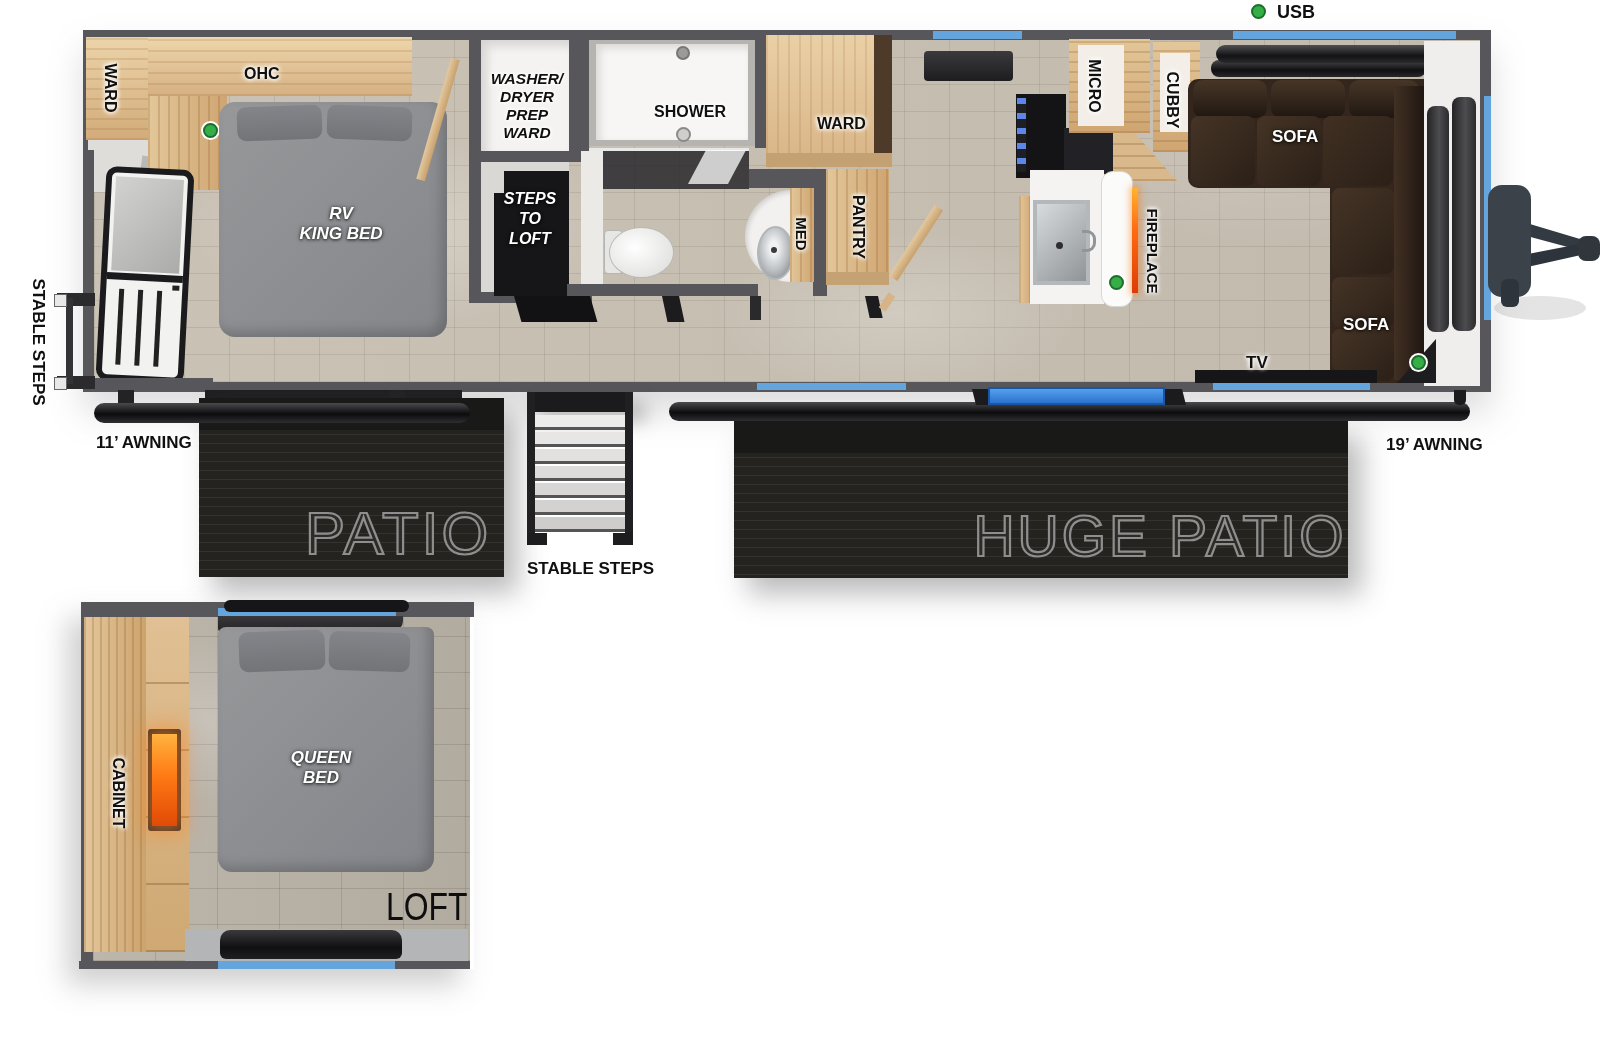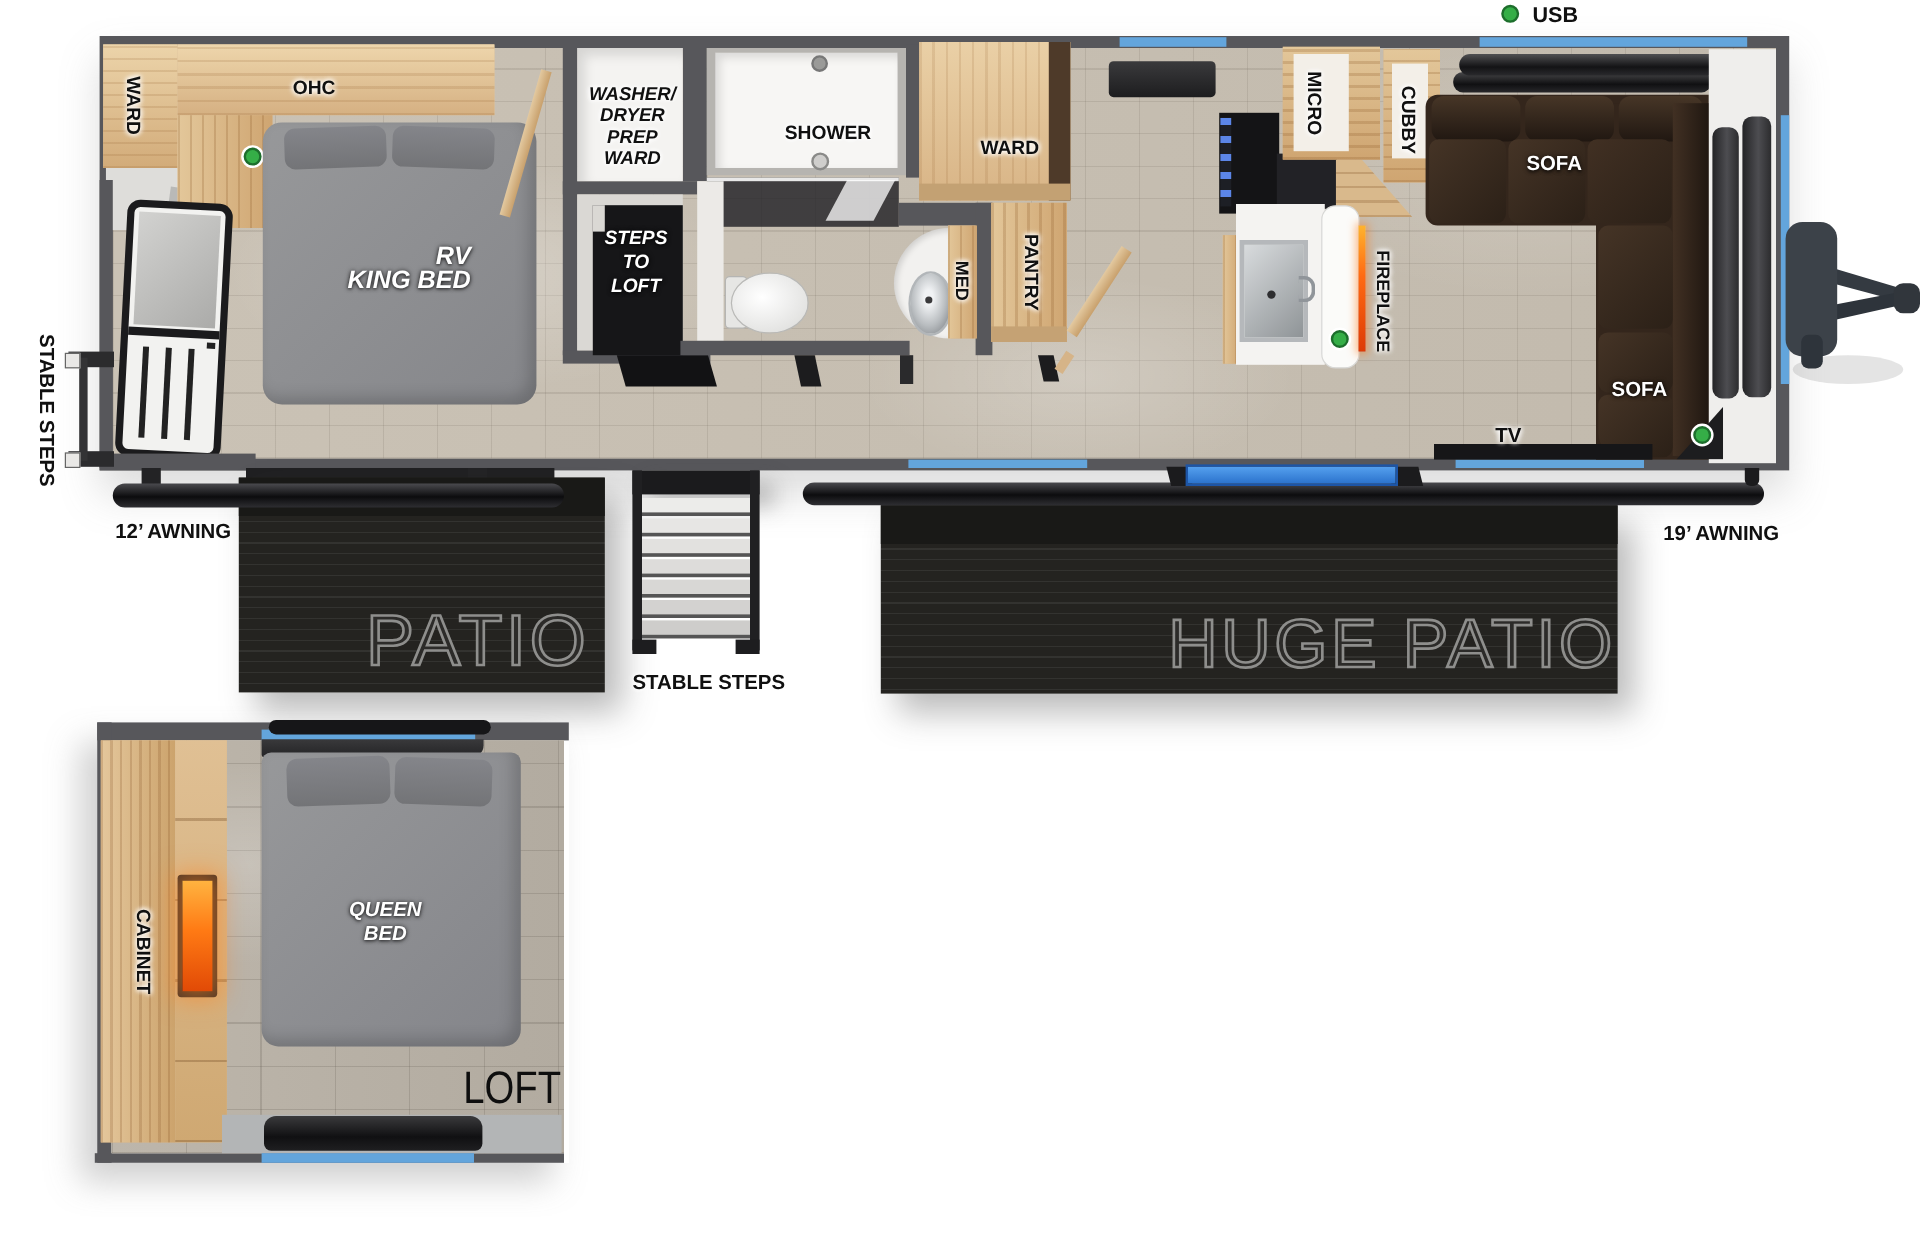--- a/index.html
+++ b/index.html
@@ -56,21 +56,21 @@
 <div class="abs" style="left:88px;top:140px;width:80px;height:52px;background:#deddda;clip-path:polygon(0 0,75% 0,100% 100%,0 100%);"></div>
 <div class="abs" style="left:140px;top:158px;width:38px;height:32px;background:#b9b9b7;transform:rotate(8deg);"></div>
 <div class="abs" style="left:148px;top:37px;width:264px;height:59px;background-color:#e2c298;background-image:repeating-linear-gradient(0deg, rgba(150,100,50,0.18) 0 2px, transparent 2px 11px),linear-gradient(180deg,#eed6ac,#d5b082);"></div>
 <div class="lbl" style="left:244px;top:65px;font-size:16px;text-align:center;">OHC</div>
 <div class="abs woodv" style="left:148px;top:96px;width:79px;height:94px;"></div>
 <div class="gdot" style="left:203px;top:123px;"></div>
 
 <div class="abs" style="left:219px;top:102px;width:228px;height:235px;background:linear-gradient(135deg,#97989a,#85868a);border-radius:16px;box-shadow:inset -6px -6px 12px rgba(0,0,0,0.18);"></div>
 <div class="abs" style="left:237px;top:106px;width:85px;height:34px;background:linear-gradient(180deg,#84858a,#737477);border-radius:9px;transform:rotate(-2deg);"></div>
 <div class="abs" style="left:327px;top:106px;width:85px;height:34px;background:linear-gradient(180deg,#84858a,#737477);border-radius:9px;transform:rotate(2deg);"></div>
-<div class="lblw ctr" style="left:341px;top:224px;font-size:21px;line-height:20px;text-align:right;">RV<br>KING BED</div>
+<div class="lblw ctr" style="left:341px;top:224px;font-size:17px;line-height:20px;">RV<br>KING BED</div>
 
 <div class="abs" style="left:375px;top:115px;width:126px;height:9px;background:linear-gradient(0deg,#c8a06c,#e3c9a0);transform:rotate(-74deg);"></div>
 
 <div class="abs" style="left:101px;top:168px;width:88px;height:214px;background:#f2f2f0;border:6px solid #1b1b1d;border-radius:11px;transform:rotate(3deg);box-sizing:border-box;">
   <div style="position:absolute;left:4px;top:4px;right:4px;height:94px;background:linear-gradient(135deg,#d2d2d0,#ababa9);"></div>
   <div style="position:absolute;left:0px;top:100px;right:0px;height:7px;background:#1b1b1d;"></div>
   <div style="position:absolute;left:13px;top:116px;width:5px;height:76px;background:#222;"></div>
   <div style="position:absolute;left:32px;top:116px;width:5px;height:76px;background:#222;"></div>
   <div style="position:absolute;left:51px;top:116px;width:5px;height:76px;background:#222;"></div>
   <div style="position:absolute;left:66px;top:110px;right:3px;height:5px;background:#222;"></div>
@@ -197,21 +197,21 @@
 <div class="lbl" style="left:1277px;top:2px;font-size:18px;">USB</div>
 
 <div class="abs" style="left:205px;top:390px;width:257px;height:9px;background:#202022;"></div>
 <div class="abs" style="left:118px;top:390px;width:16px;height:15px;background:#232325;"></div>
 <div class="abs" style="left:390px;top:390px;width:16px;height:15px;background:#232325;"></div>
 <div class="deck" style="left:199px;top:398px;width:305px;height:179px;"></div>
 <div class="roller" style="left:94px;top:403px;width:376px;height:20px;"></div>
 <svg class="abs" style="left:199px;top:398px;" width="305" height="179">
   <text x="199" y="156" text-anchor="middle" font-family="Liberation Sans,sans-serif" font-size="60" letter-spacing="3" fill="#2c2b29" stroke="#8e8e8c" stroke-width="2.2">PATIO</text>
 </svg>
-<div class="lbl" style="left:96px;top:433px;font-size:17px;">12’ AWNING</div>
+<div class="lbl" style="left:96px;top:433px;font-size:17px;">11’ AWNING</div>
 
 <div class="abs" style="left:527px;top:392px;width:106px;height:20px;background:#1b1b1d;box-shadow:12px 10px 18px rgba(80,80,80,0.35);"></div>
 <div class="abs" style="left:527px;top:392px;width:8px;height:150px;background:#202022;"></div>
 <div class="abs" style="left:625px;top:392px;width:8px;height:150px;background:#202022;"></div>
 <div class="abs" style="left:535px;top:415px;width:90px;height:12px;background:#ececea;border-bottom:3px solid #555;"></div>
 <div class="abs" style="left:535px;top:432px;width:90px;height:12px;background:#e7e6e4;border-bottom:3px solid #555;"></div>
 <div class="abs" style="left:535px;top:449px;width:90px;height:12px;background:#e2e1df;border-bottom:3px solid #555;"></div>
 <div class="abs" style="left:535px;top:466px;width:90px;height:12px;background:#dddcda;border-bottom:3px solid #555;"></div>
 <div class="abs" style="left:535px;top:483px;width:90px;height:12px;background:#d8d7d5;border-bottom:3px solid #555;"></div>
 <div class="abs" style="left:535px;top:500px;width:90px;height:12px;background:#d3d2d0;border-bottom:3px solid #555;"></div>

